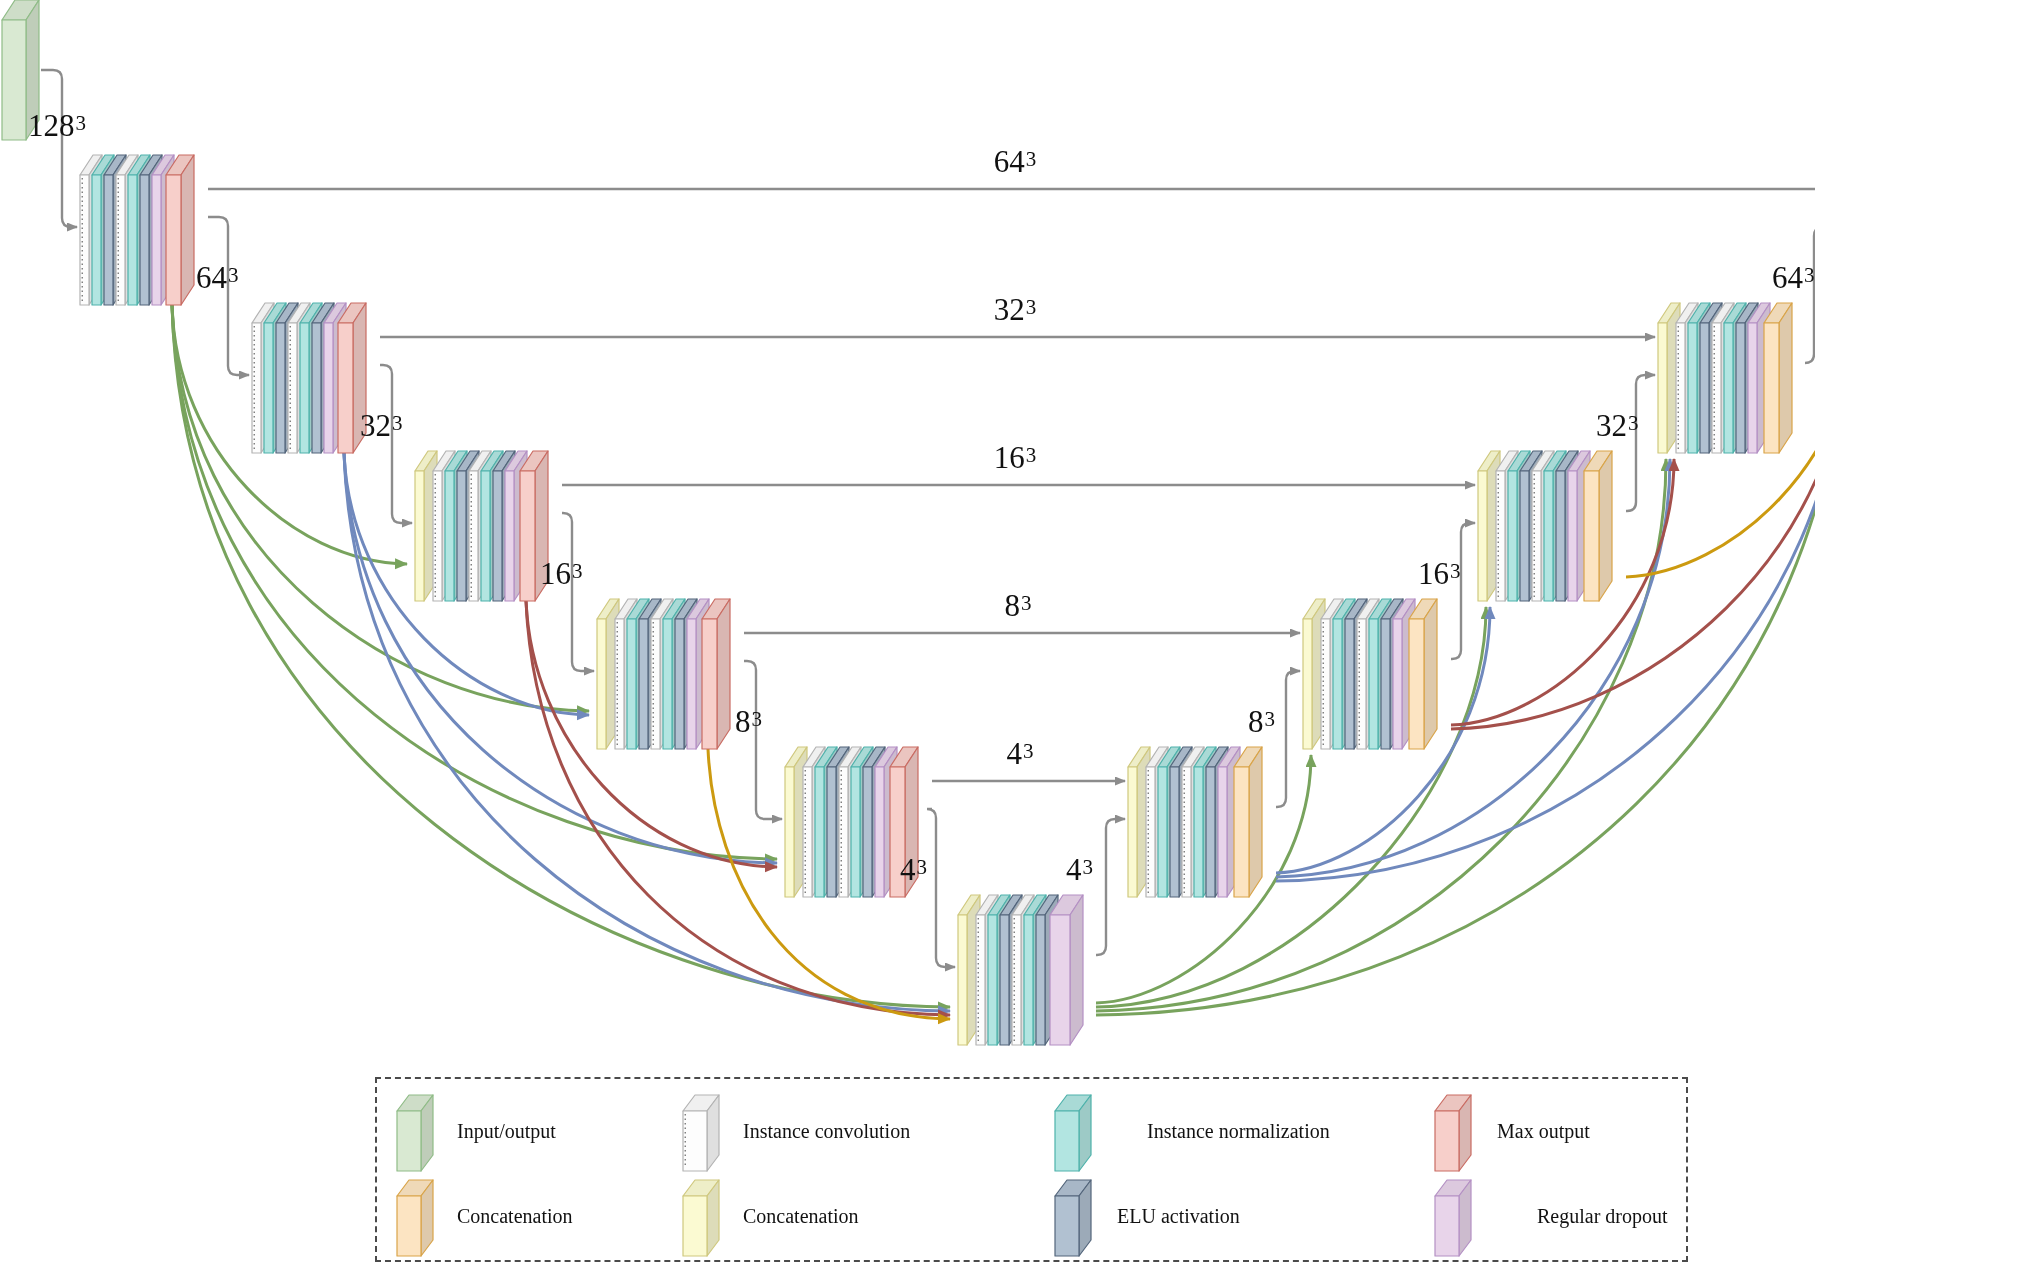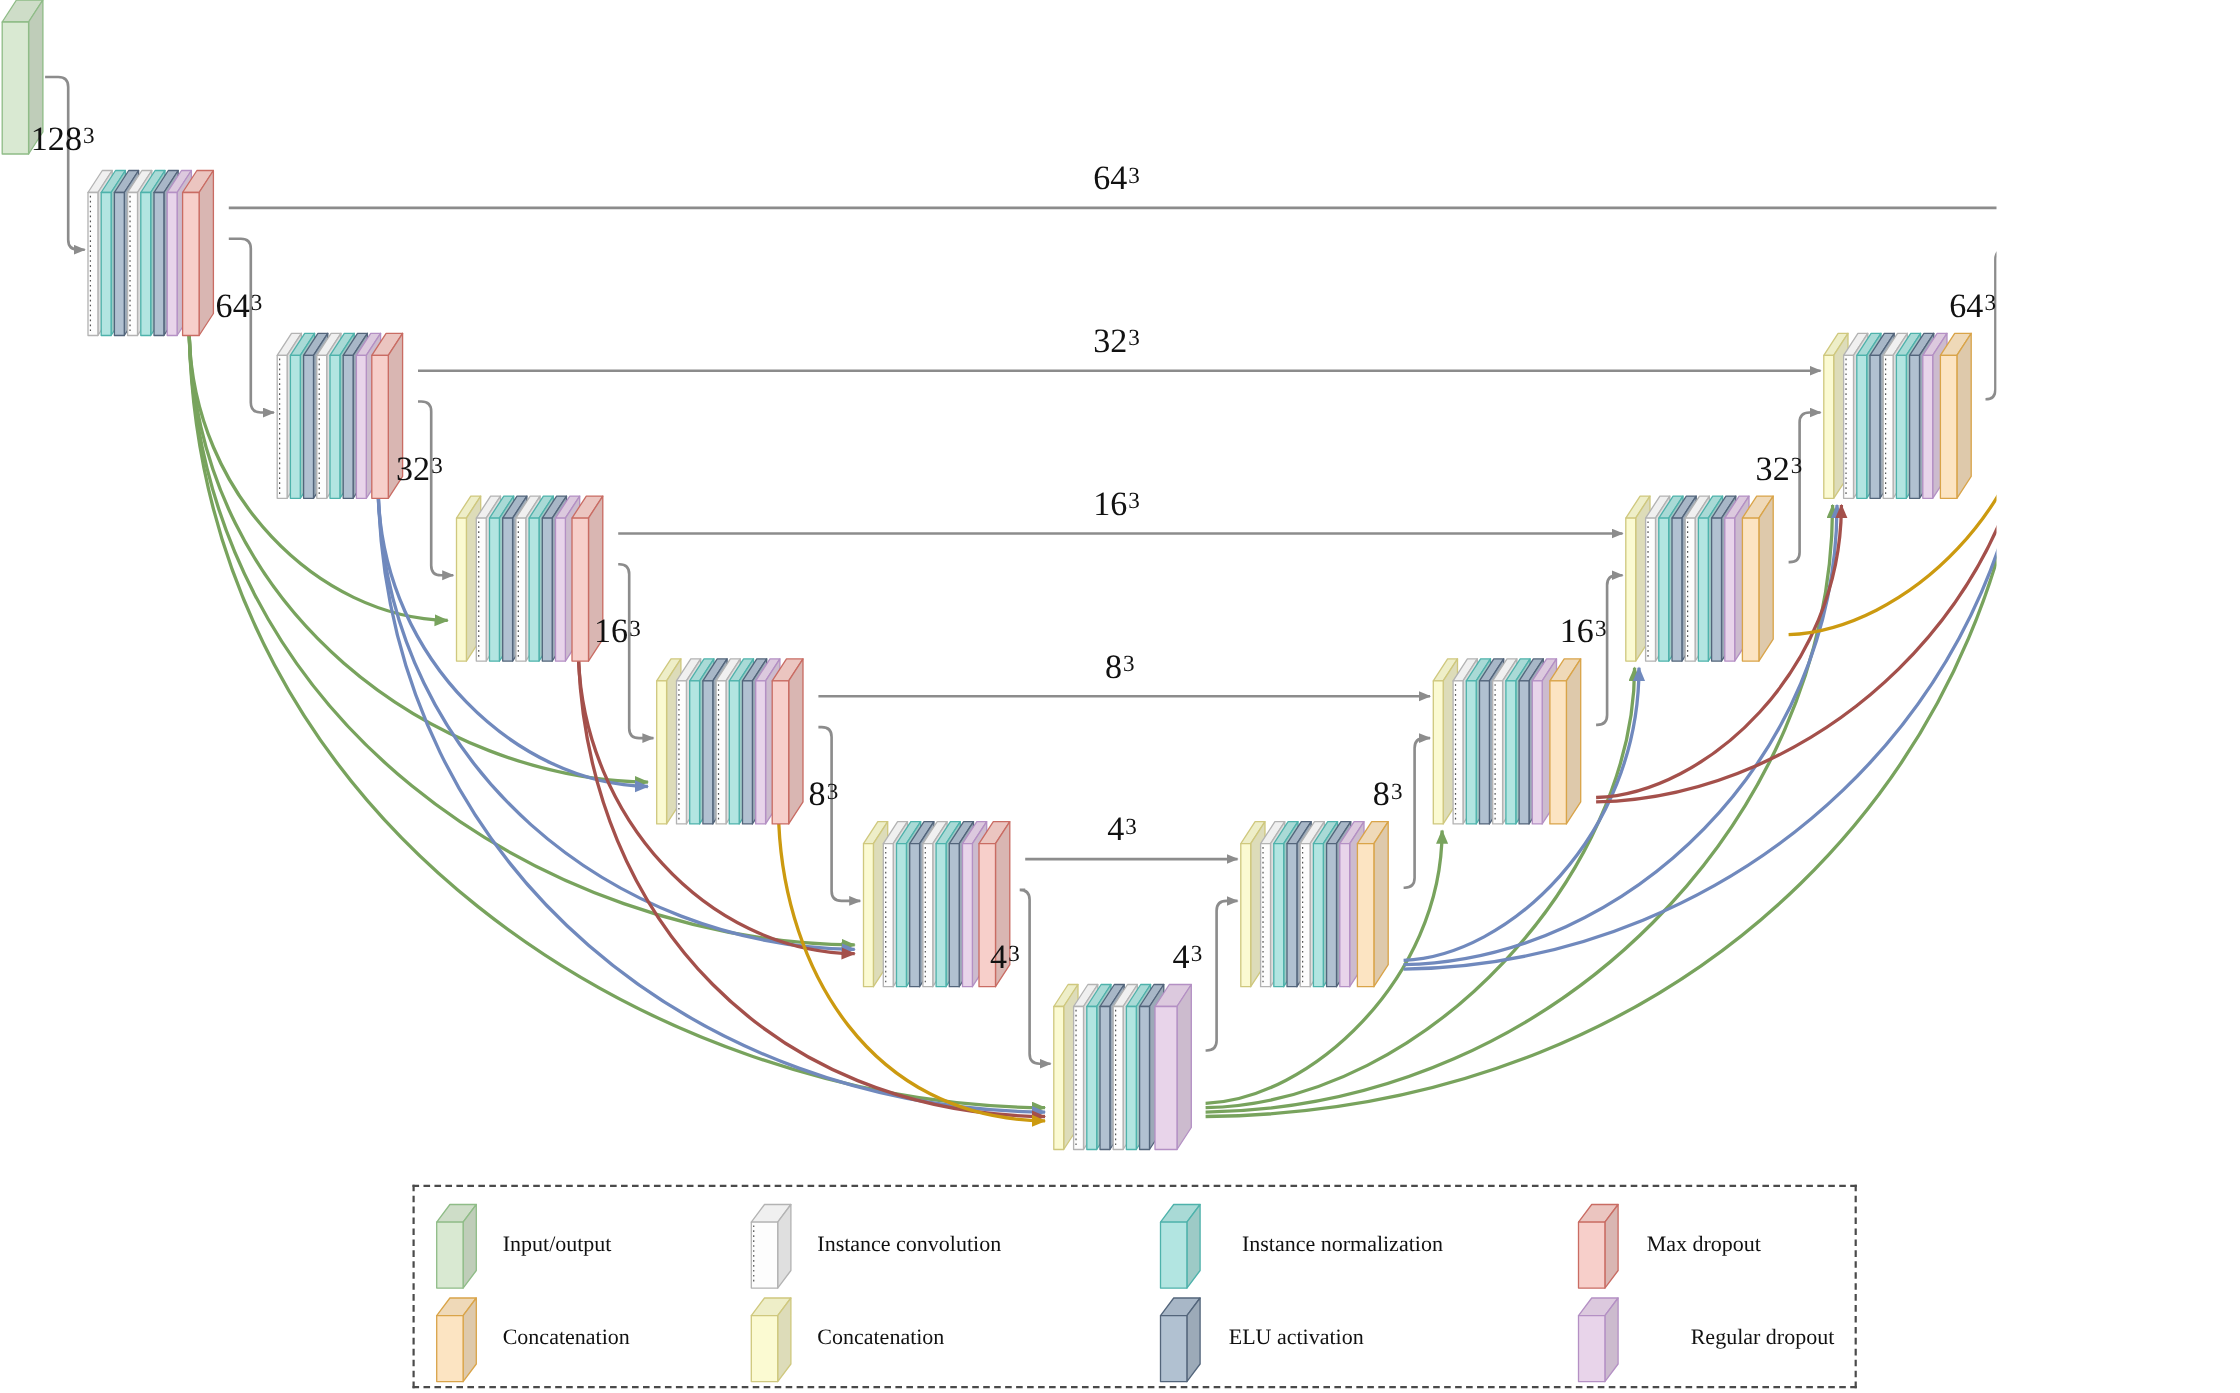--- a/index.html
+++ b/index.html
@@ -454,27 +454,27 @@
         <polygon points="30,22 42,6 42,66 30,82" fill="#dfdfdf" stroke="#b3b3b3" stroke-width="1.2" stroke-linejoin="round"></polygon>
         <rect x="6" y="22" width="24" height="60" fill="#fdfdfd" stroke="#b3b3b3" stroke-width="1.2" stroke-linejoin="round"></rect>
         <line x1="8.2" y1="25" x2="8.2" y2="79" stroke="#555" stroke-width="1.1" stroke-dasharray="1.5 3"></line>
       </svg>
     <span class="lg-label" style="left:366px;top:35px">Instance convolution</span>
     <svg class="lg-icon" style="left:672px;top:10px" viewBox="0 0 64 92">
         <polygon points="6,22 18,6 42,6 30,22" fill="#a9dad6" stroke="#4eb2ab" stroke-width="1.2" stroke-linejoin="round"></polygon>
         <polygon points="30,22 42,6 42,66 30,82" fill="#9dcac6" stroke="#4eb2ab" stroke-width="1.2" stroke-linejoin="round"></polygon>
         <rect x="6" y="22" width="24" height="60" fill="#b2e5e1" stroke="#4eb2ab" stroke-width="1.2" stroke-linejoin="round"></rect>
       </svg>
-    <span class="lg-label" style="left:752px;top:35px">Instance normalization</span>
+    <span class="lg-label" style="left:770px;top:35px">Instance normalization</span>
     <svg class="lg-icon" style="left:1052px;top:10px" viewBox="0 0 64 92">
         <polygon points="6,22 18,6 42,6 30,22" fill="#ebc5c0" stroke="#c96c63" stroke-width="1.2" stroke-linejoin="round"></polygon>
         <polygon points="30,22 42,6 42,66 30,82" fill="#d9b6b2" stroke="#c96c63" stroke-width="1.2" stroke-linejoin="round"></polygon>
         <rect x="6" y="22" width="24" height="60" fill="#f7cfca" stroke="#c96c63" stroke-width="1.2" stroke-linejoin="round"></rect>
       </svg>
-    <span class="lg-label" style="left:1120px;top:35px">Max dropout</span>
+    <span class="lg-label" style="left:1120px;top:35px">Max output</span>
     <svg class="lg-icon" style="left:14px;top:95px" viewBox="0 0 64 92">
         <polygon points="6,22 18,6 42,6 30,22" fill="#efd9b8" stroke="#d9a449" stroke-width="1.2" stroke-linejoin="round"></polygon>
         <polygon points="30,22 42,6 42,66 30,82" fill="#dec9ab" stroke="#d9a449" stroke-width="1.2" stroke-linejoin="round"></polygon>
         <rect x="6" y="22" width="24" height="60" fill="#fce4c2" stroke="#d9a449" stroke-width="1.2" stroke-linejoin="round"></rect>
       </svg>
     <span class="lg-label" style="left:80px;top:120px">Concatenation</span>
     <svg class="lg-icon" style="left:300px;top:95px" viewBox="0 0 64 92">
         <polygon points="6,22 18,6 42,6 30,22" fill="#eeeec8" stroke="#cfc87e" stroke-width="1.2" stroke-linejoin="round"></polygon>
         <polygon points="30,22 42,6 42,66 30,82" fill="#dddcb9" stroke="#cfc87e" stroke-width="1.2" stroke-linejoin="round"></polygon>
         <rect x="6" y="22" width="24" height="60" fill="#fbfad2" stroke="#cfc87e" stroke-width="1.2" stroke-linejoin="round"></rect>

